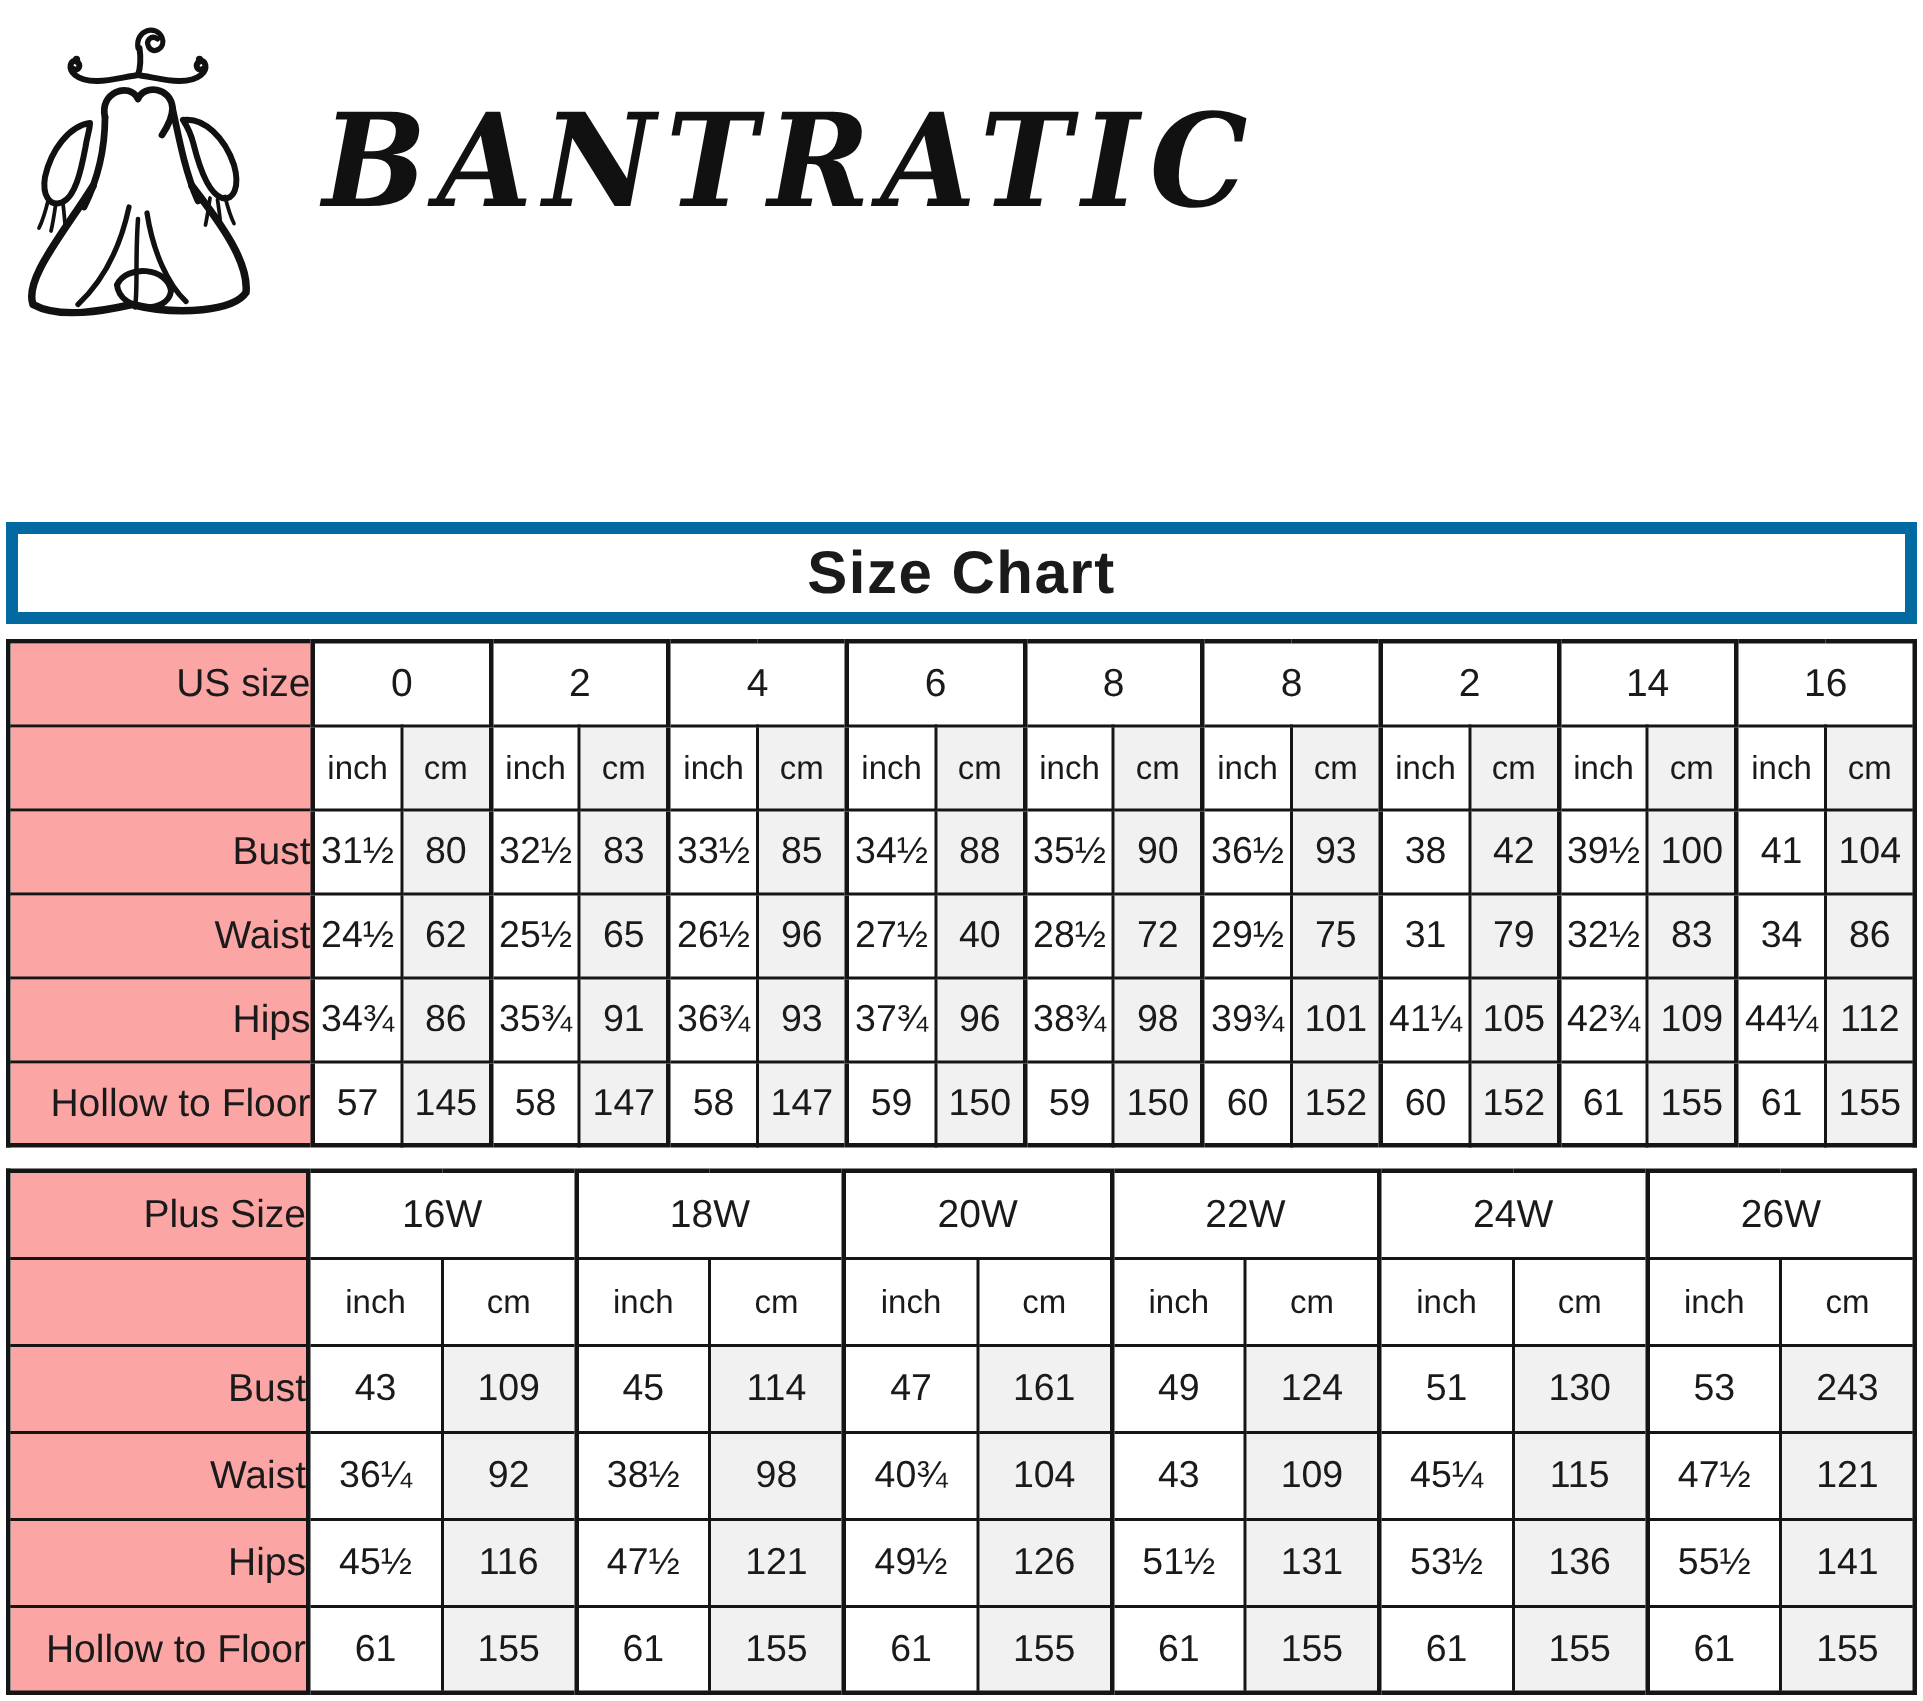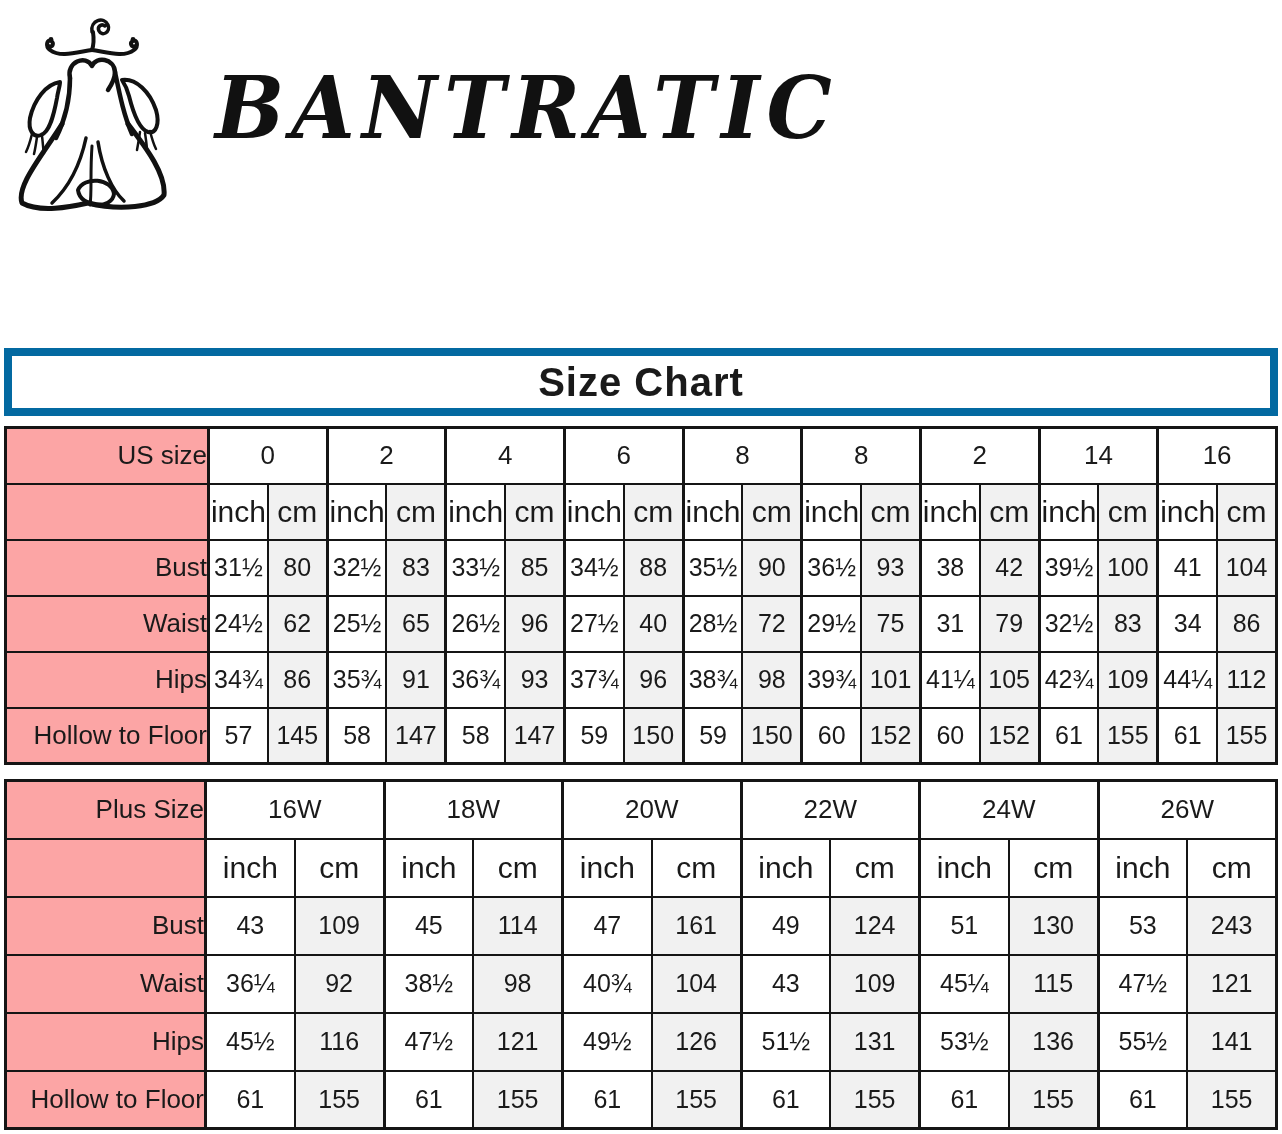--- a/index.html
+++ b/index.html
@@ -22,21 +22,21 @@
     display:flex; align-items:center; justify-content:center;
     font-size:40px; font-weight:700; letter-spacing:1px;
   }
   
   table { border-collapse:collapse; table-layout:fixed; width:1274px; margin:0 4px; border:3px solid #151515; }
   td { border:2px solid #151515; text-align:center; font-size:25px; padding:0; overflow:hidden; white-space:nowrap; }
   #t1 tr { height:56px; }
   #t2 tr { height:58px; }
   .lbl { text-align:right; padding-left:10px; background:#fca5a5; font-size:26px; }
   .shade { background:#f1f1f1; }
-  .unit { font-size:30px; }
+  .unit { font-size:22px; }
   .grp { border-left-width:3px; }
   #t2 { margin-top:14px; }
   .sz { font-size:26px; }
 </style>
 </head>
 <body>
 
 <div class="logo-row">
   <svg class="dress-icon" width="185" height="205" viewBox="0 0 185 205" fill="none" stroke="#111" stroke-linecap="round" stroke-linejoin="round">
 

